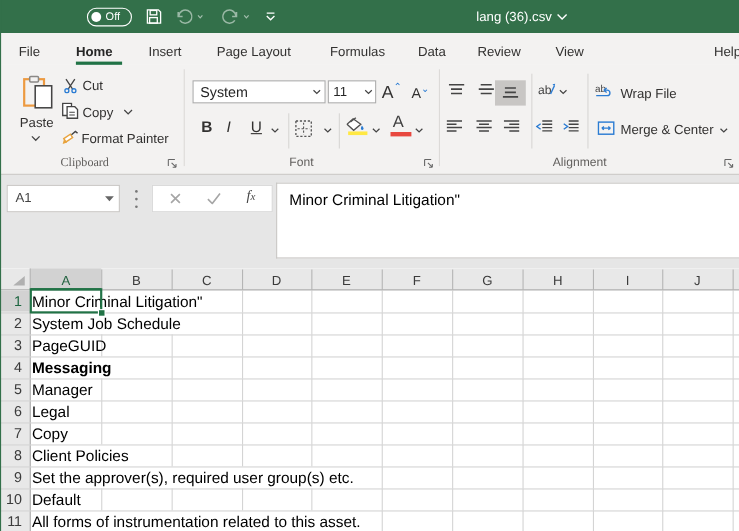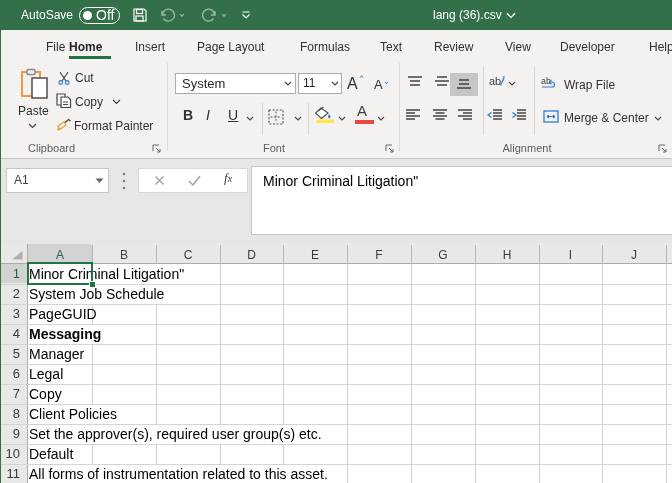--- a/index.html
+++ b/index.html
@@ -16,25 +16,24 @@
 .vsep{position:absolute;top:4px;height:88px;width:1px;background:#DCDAD8;}
 .combo{position:absolute;background:#fff;border:1px solid #ACACAC;box-sizing:border-box;font-size:12px;color:#262626;}
 .hcell{position:absolute;top:0;height:19px;line-height:23px;text-align:center;font-size:12px;color:#3b3b3b;}
 .rnum{position:absolute;width:27px;height:19px;line-height:20px;text-align:right;font-size:13px;color:#3b3b3b;box-sizing:border-box;padding-right:7px;}
 .ctext{position:absolute;left:29px;font-size:14px;color:#000;white-space:nowrap;line-height:20px;}
 </style>
 </head>
 <body>
 
 <div id="titlebar" class="abs">
-  <div class="abs" style="left:21px;top:0;height:30px;line-height:30px;font-size:12px;">AutoSave</div>
 
   <div class="abs" style="left:79px;top:7px;width:39px;height:15px;border:1px solid #fff;border-radius:9px;">
     <div class="abs" style="left:3px;top:3px;width:9px;height:9px;background:#fff;border-radius:50%;"></div>
-    <div class="abs" style="left:16px;top:0;height:15px;line-height:15px;font-size:14px;">Off</div>
+    <div class="abs" style="left:16px;top:0;height:15px;line-height:15px;font-size:10px;">Off</div>
   </div>
 
   <svg class="abs" style="left:132px;top:7px;" width="16" height="16" viewBox="0 0 16 16">
     <path d="M2 2 h10 l2 2 v10 h-12 z" fill="none" stroke="#fff" stroke-width="1.2"></path>
     <rect x="4.5" y="2.5" width="6" height="4" fill="none" stroke="#fff" stroke-width="1.2"></rect>
     <rect x="4" y="9" width="7" height="5" fill="none" stroke="#fff" stroke-width="1.2"></rect>
   </svg>
 
   <svg class="abs" style="left:160px;top:8px;opacity:.5;" width="15" height="14" viewBox="0 0 15 14">
     <path d="M2 3 v4 h4 M2.5 6.5 a6 6 0 1 1 1 4" fill="none" stroke="#fff" stroke-width="1.4"></path>
@@ -53,30 +52,29 @@
   <svg class="abs" style="left:241px;top:11px;" width="10" height="9" viewBox="0 0 10 9">
     <path d="M1.5 1 h7 M1.5 3.5 l3.5 3.5 L8.5 3.5" fill="none" stroke="#fff" stroke-width="1.2"></path>
   </svg>
   <div class="abs" style="left:433px;top:0;height:44px;line-height:30px;font-size:12px;">lang (36).csv</div>
   <svg class="abs" style="left:506px;top:12px;" width="10" height="8" viewBox="0 0 11 8">
     <path d="M1 1 l4.5 4.5 L10 1" fill="none" stroke="#fff" stroke-width="1.4"></path>
   </svg>
 </div>
 
 <div id="tabrow" class="abs">
-  <div class="tab" style="left:17px;margin-left:29px;">File</div>
+  <div class="tab" style="left:17px;">File</div>
   <div class="tab" style="left:69px;font-weight:bold;color:#262626;">Home</div>
   <div class="abs" style="left:69px;top:26px;width:42px;height:3px;background:#217346;"></div>
   <div class="tab" style="left:135px;">Insert</div>
   <div class="tab" style="left:300px;">Formulas</div>
   <div class="tab" style="left:197px;">Page Layout</div>
-  <div class="tab" style="left:380px;">Text</div>
+  <div class="tab" style="left:380px;">Data</div>
   <div class="tab" style="left:434px;">Review</div>
   <div class="tab" style="left:505px;">View</div>
-  <div class="tab" style="left:560px;">Developer</div>
   <div class="tab" style="left:649px;">Help</div>
 </div>
 
 <div id="ribbon" class="abs">
   <div class="vsep" style="left:167px;"></div>
   <div class="vsep" style="left:399px;"></div>
   <div class="abs" style="left:262px;top:44px;width:1px;height:32px;background:#D8D6D4;"></div>
   <div class="abs" style="left:308px;top:44px;width:1px;height:32px;background:#D8D6D4;"></div>
   <div class="abs" style="left:483px;top:8px;width:1px;height:68px;background:#D8D6D4;"></div>
   <div class="abs" style="left:534px;top:8px;width:1px;height:68px;background:#D8D6D4;"></div>
@@ -107,21 +105,21 @@
   <svg class="abs" style="left:112px;top:40px;" width="9" height="6" viewBox="0 0 9 6">
       <path d="M1 1 l3.5 3.5 L8 1" fill="none" stroke="#444" stroke-width="1.2"></path>
     </svg>
 
   <svg class="abs" style="left:56px;top:59px;" width="16" height="14" viewBox="0 0 16 14">
     <path d="M2 8 l6 -4 2 3 -6 4 z" fill="#fff" stroke="#E8A33D" stroke-width="1.3"></path>
     <path d="M9 4.5 l3.5 -3 2 1.5" fill="none" stroke="#444" stroke-width="1.3"></path>
     <path d="M2 9 l-1 4 4 -1.5" fill="#E8A33D"></path>
   </svg>
   <div class="abs" style="left:74px;top:60px;font-size:12px;color:#323130;">Format Painter</div>
-  <div class="abs gl" style="left:28px;top:83px;width:74px;text-align:left;">Clipboard</div>
+  <div class="abs gl" style="left:40px;top:83px;width:74px;text-align:center;font-family:Liberation Serif, serif;">Clipboard</div>
   <svg class="abs" style="left:152px;top:85px;" width="10" height="10" viewBox="0 0 10 10">
       <path d="M1 1 h6 M1 1 v6 M4 4 l4 4 M8 8 v-3 M8 8 h-3" stroke="#666" stroke-width="1" fill="none"></path>
     </svg>
 
   <div class="combo" style="left:175px;top:14px;width:121px;height:21px;line-height:19px;padding-left:6px;font-size:13px;">System</div>
   <svg class="abs" style="left:284px;top:22px;" width="8" height="6" viewBox="0 0 8 6">
       <path d="M1 1 l3 3 L7 1" fill="none" stroke="#444" stroke-width="1.1"></path>
     </svg>
   <div class="combo" style="left:298px;top:14px;width:44px;height:21px;line-height:19px;padding-left:4px;">11</div>
   <svg class="abs" style="left:331px;top:22px;" width="8" height="6" viewBox="0 0 8 6">

